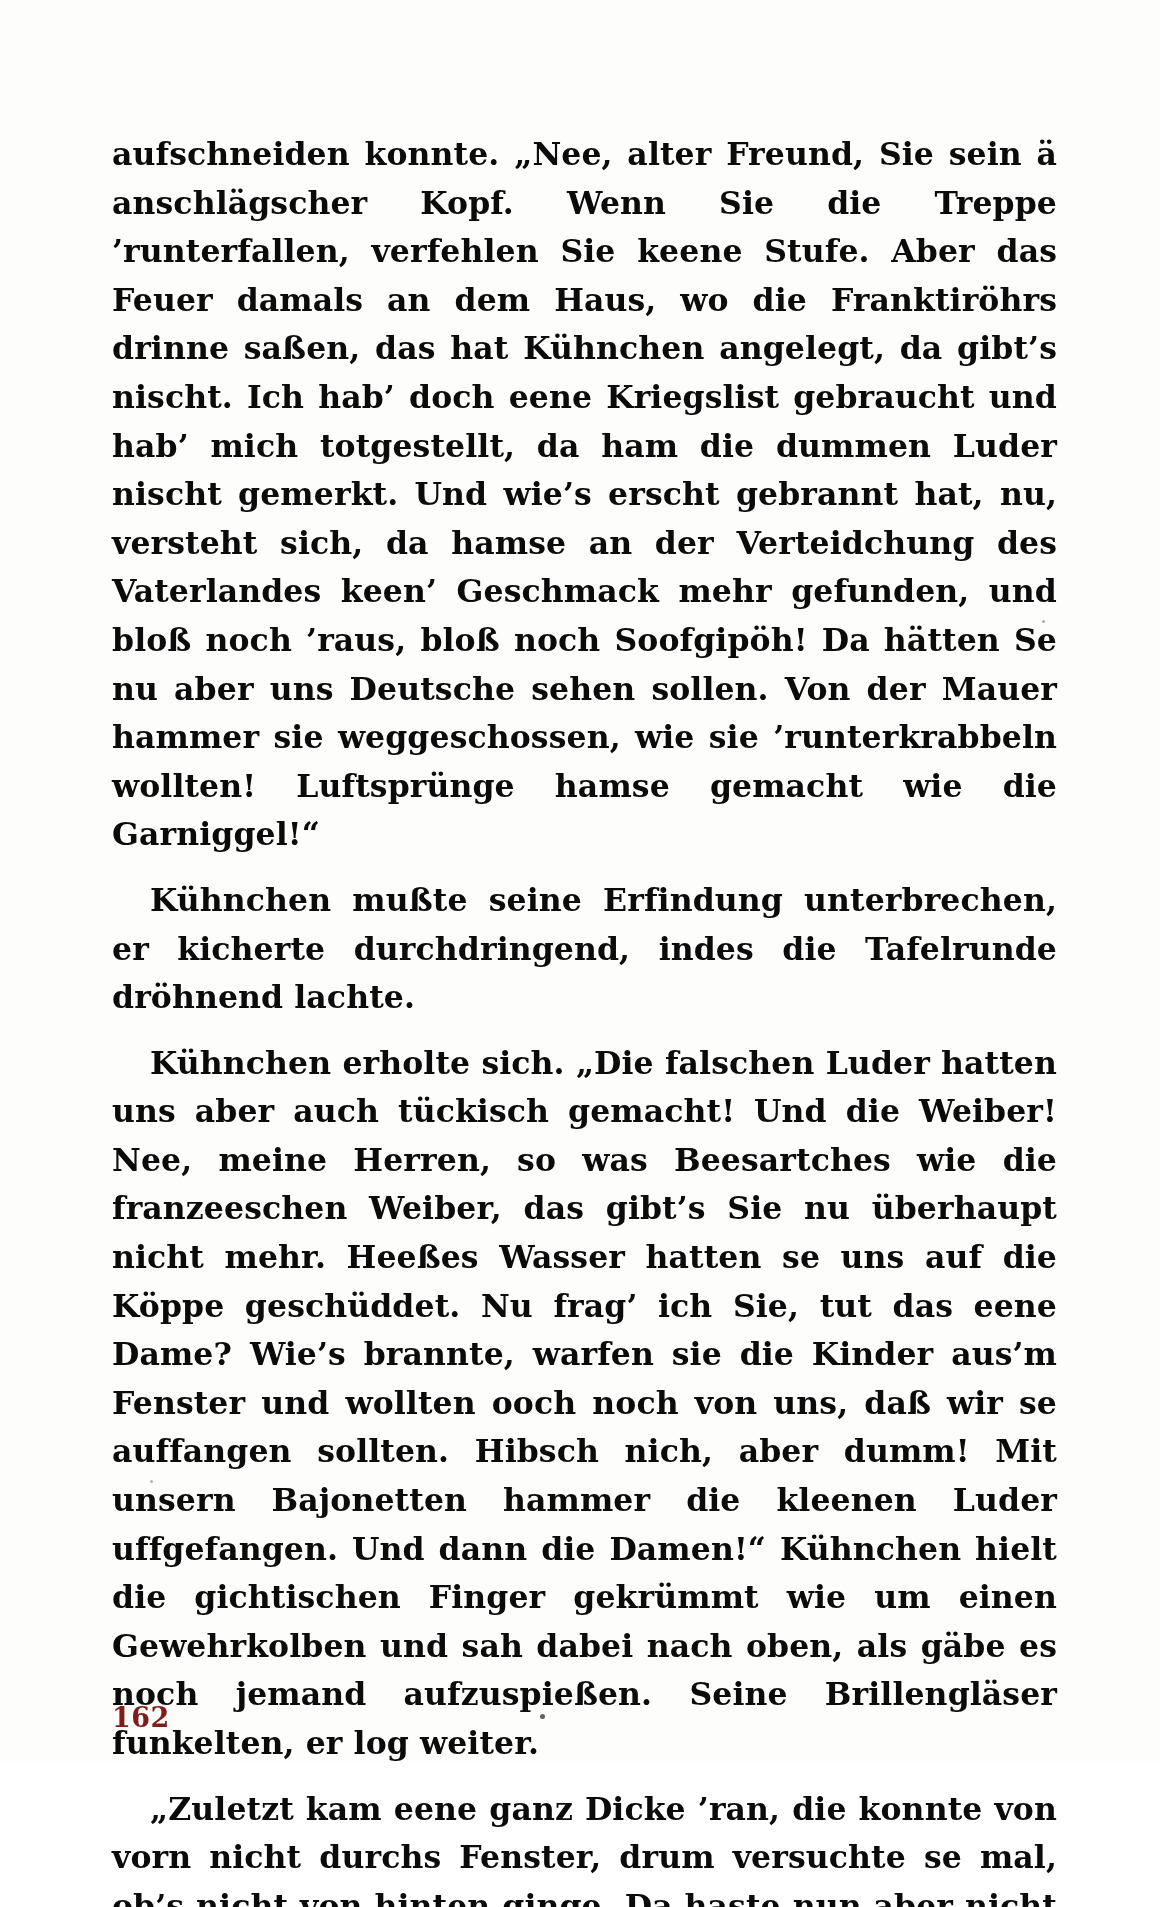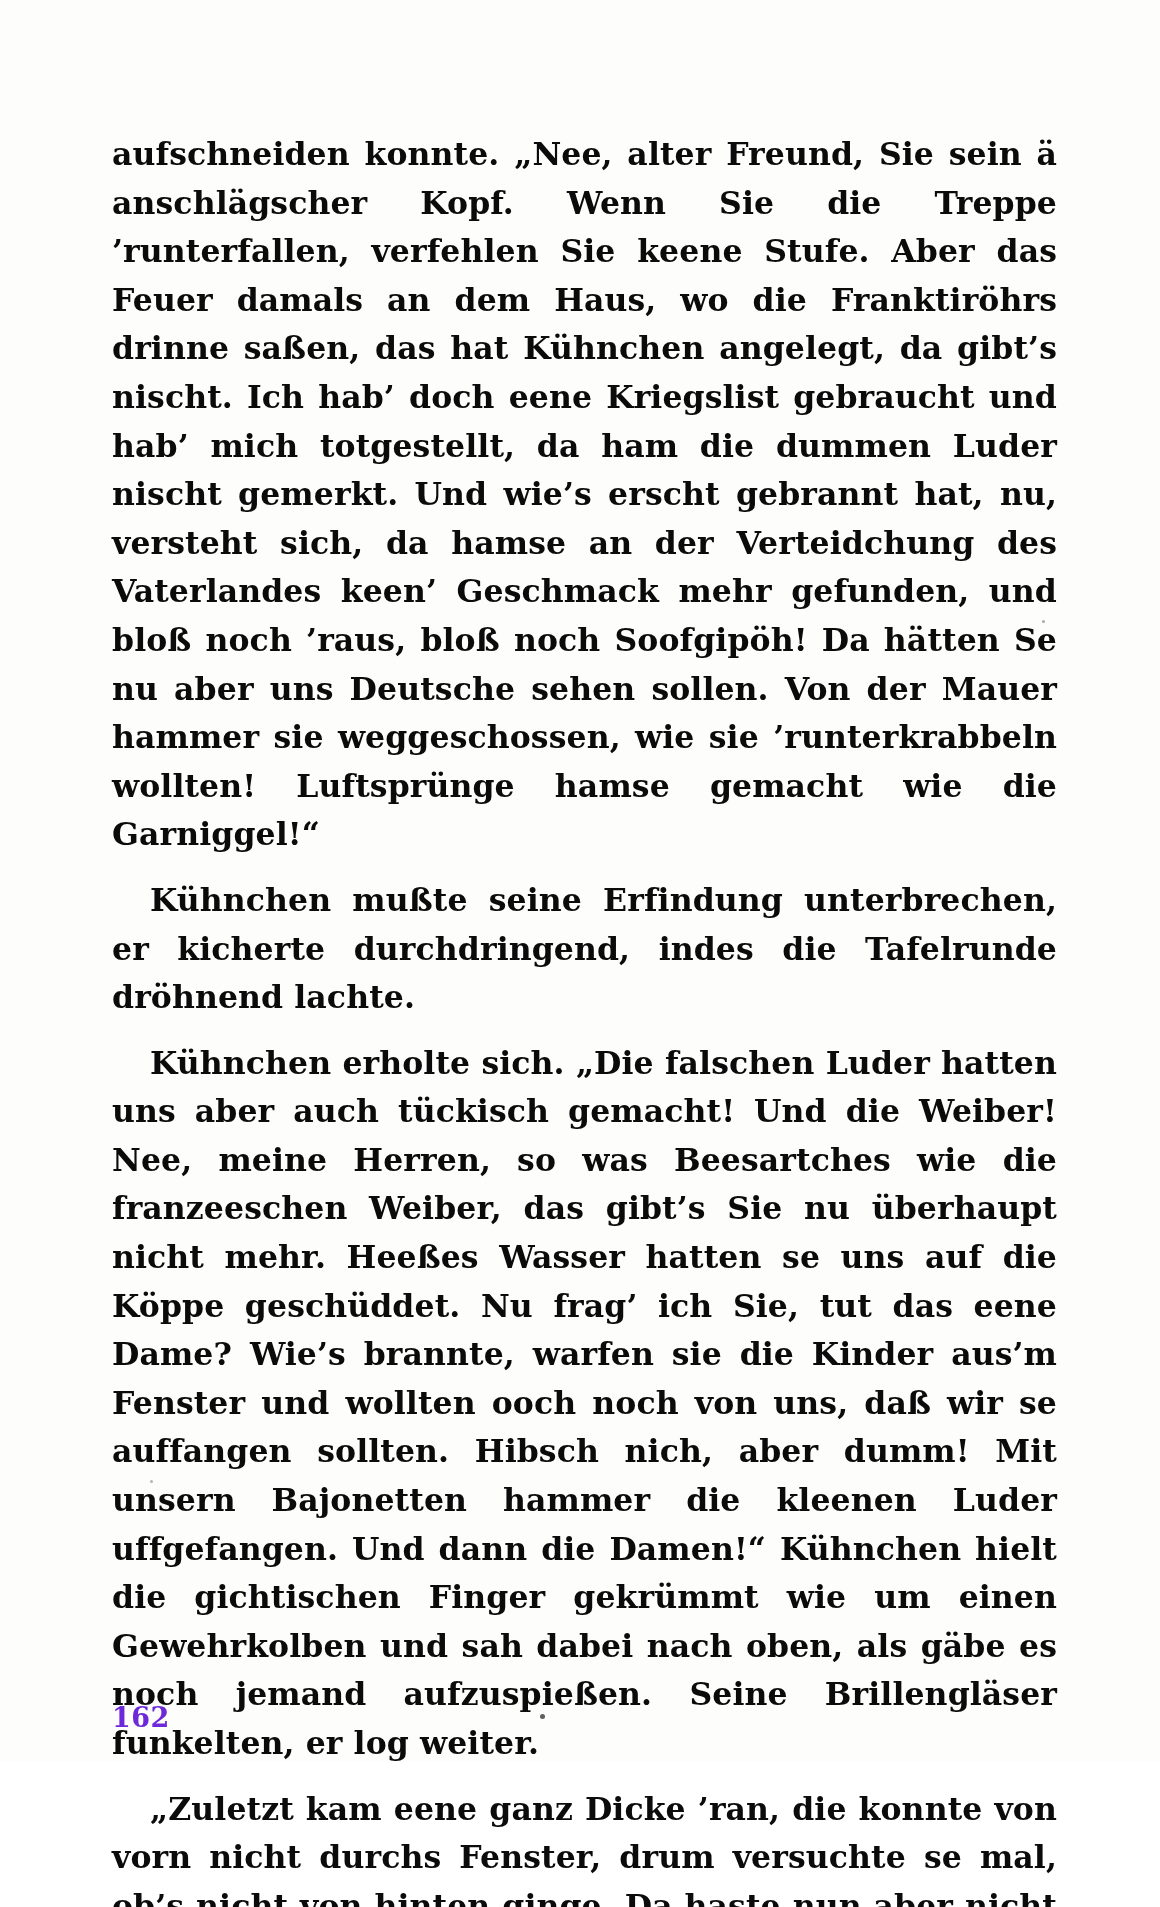--- a/index.html
+++ b/index.html
@@ -47,21 +47,21 @@
   .para + .para {
     margin-top: 17px;
   }
   .page-number {
     position: absolute;
     left: 112px;
     top: 1702px;
     font-family: "DejaVu Serif", serif;
     font-weight: 700;
     font-size: 27px;
-    color: #6d28d9;
+    color: #7f1d1d;
     letter-spacing: 0.5px;
   }
   .speck {
     position: absolute;
     width: 5px;
     height: 5px;
     border-radius: 50%;
     background: #2a2a2a;
     opacity: 0.75;
   }

